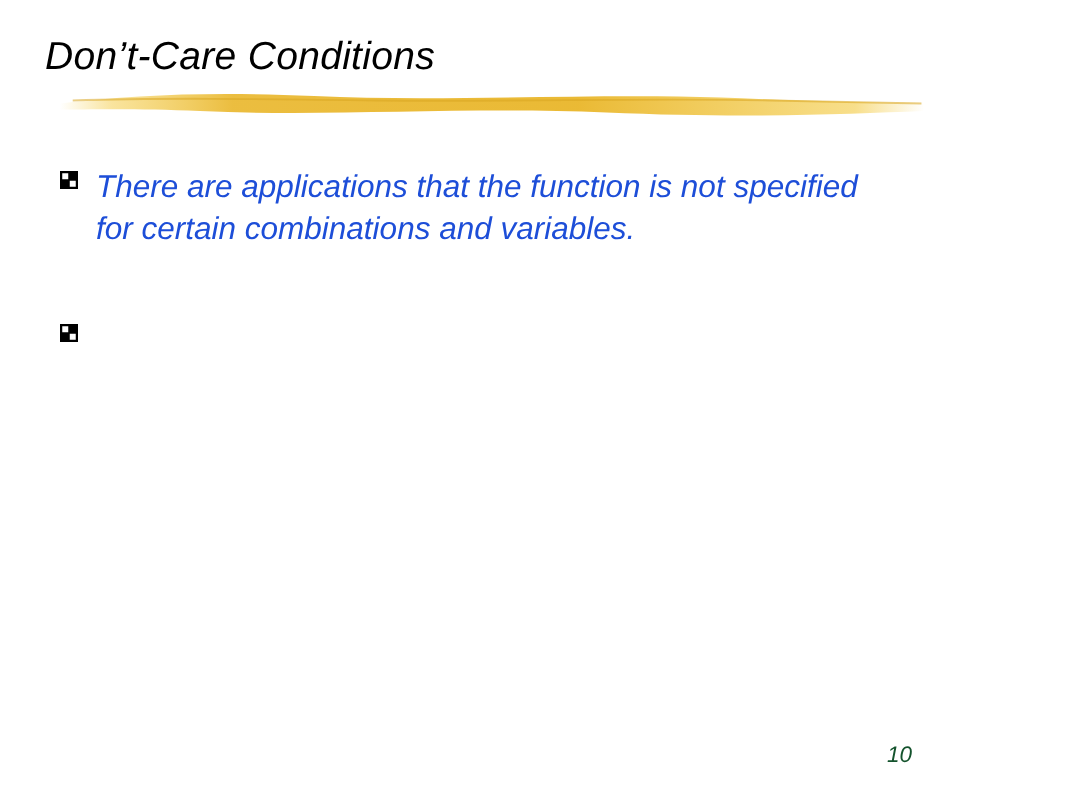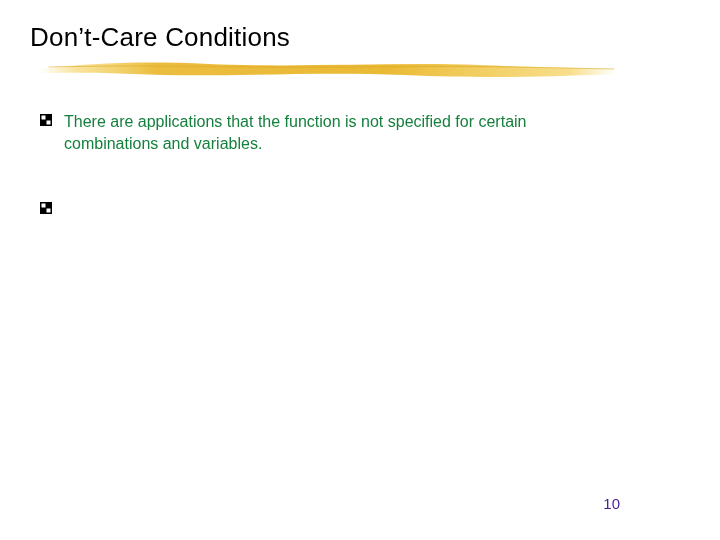--- a/index.html
+++ b/index.html
@@ -1,25 +1,25 @@
 <!DOCTYPE html>
 <html><head>
 <meta charset="utf-8">
 <style>
   * { margin: 0; padding: 0; box-sizing: border-box; }
   html, body { width: 720px; height: 540px; background: #fff; font-family: Arial, Helvetica, sans-serif; overflow: hidden; }
-  .slide { position: relative; width: 636px; height: 540px; padding: 22px 30px 30px 40px; }
+  .slide { position: relative; width: 636px; height: 540px; padding: 22px 30px 30px 40px; font-style: italic; }
   .title { font-size: 26px; font-weight: 400; color: #000; letter-spacing: 0.2px; margin-bottom: 6px; margin-left: -10px; }
   .underline-stroke { position: relative; height: 22px; margin-top: 2px; margin-left: 0px; margin-right: -10px; }
   .underline-stroke svg { position: absolute; top: 0; left: 0; width: 100%; height: 22px; }
   .bullets { margin-top: 30px; padding-right: 30px; }
   .bullet { display: flex; align-items: flex-start; gap: 12px; margin-bottom: 45px; }
   .bullet-icon { flex: 0 0 auto; width: 12px; height: 12px; margin-top: 3px; color: #000; }
-  .bullet-text { font-size: 16px; line-height: 1.35; color: #15803d; }
-  .page-num { position: absolute; right: 16px; bottom: 28px; font-size: 15px; color: #4c1d95; }
+  .bullet-text { font-size: 21px; line-height: 1.35; color: #1d4ed8; }
+  .page-num { position: absolute; right: 28px; bottom: 28px; font-size: 15px; color: #14532d; }
 </style>
 </head>
 <body>
 
 <div class="slide">
 
   <h1 class="title">Don’t-Care Conditions</h1>
 
   <div class="underline-stroke">
     <svg viewBox="0 0 680 22" preserveAspectRatio="none">

